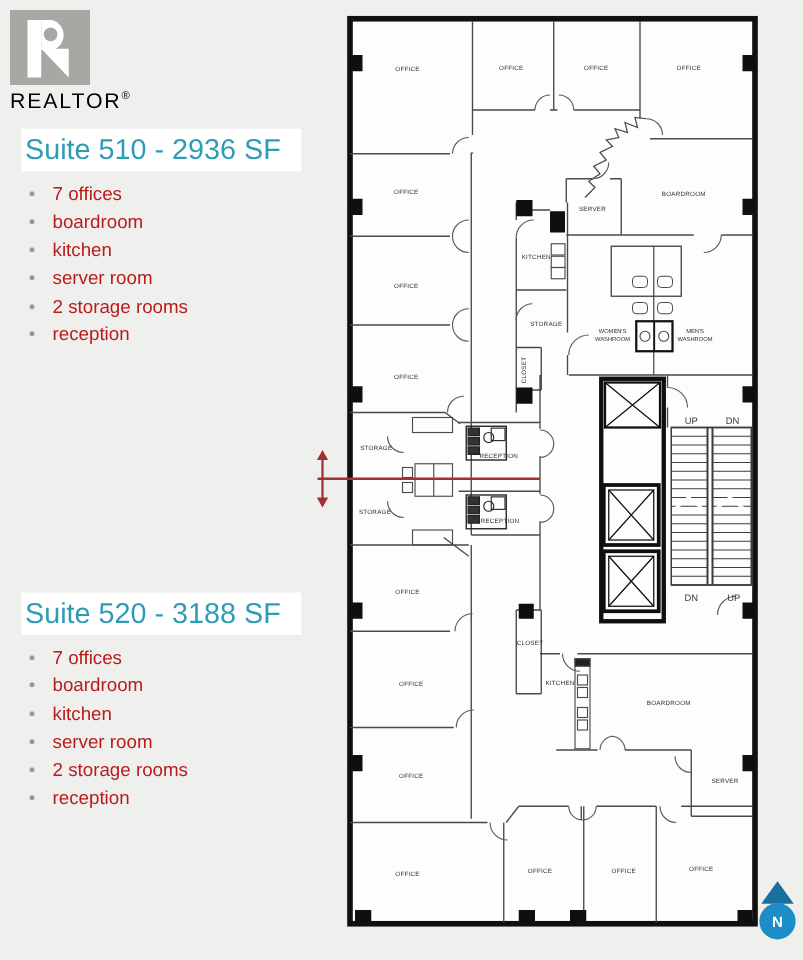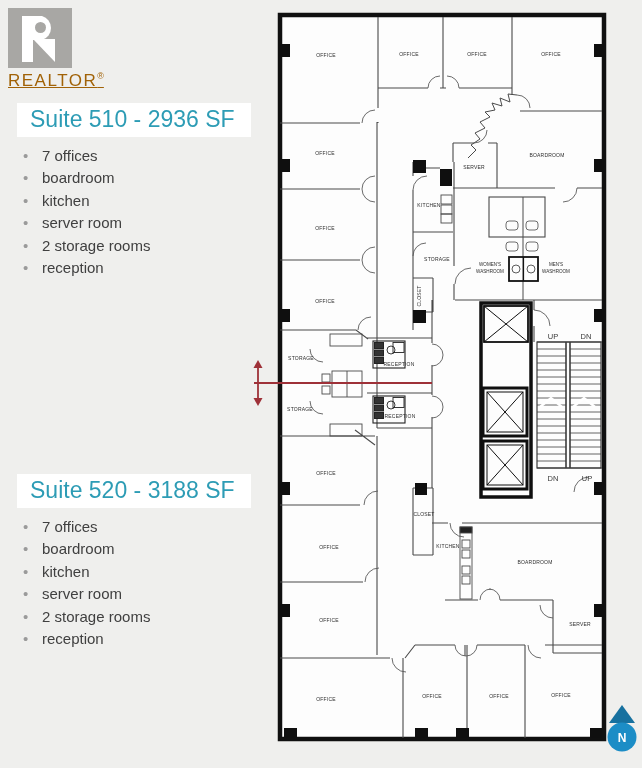--- a/index.html
+++ b/index.html
@@ -4,32 +4,32 @@
 <style>
   html,body { margin:0; padding:0; }
   body {
     width:642px; height:768px; position:relative; overflow:hidden;
     background:#efefed;
     font-family:"Liberation Sans", sans-serif;
   }
   .sidebar { position:absolute; top:0; left:0; width:266px; height:768px; }
   .logo { position:absolute; top:8px; left:8px; width:110px; }
   .logo-square { width:64px; height:60px; background:#a8a7a4; position:relative; }
-  .wordmark { color:#a16207; font-size:17px; letter-spacing:1.5px; margin-top:3px; white-space:nowrap;text-decoration:underline; }
+  .wordmark { color:#000000; font-size:17px; letter-spacing:1.5px; margin-top:3px; white-space:nowrap; }
   .wordmark sup { font-size:9px; letter-spacing:0; }
   .suite { position:absolute; left:17px; width:240px; }
   .suite-1 { top:103px; }
   .suite-2 { top:474px; }
   .suite-title {
     display:inline-block; background:#ffffff; color:#2d9cb5;
-    font-size:23px; font-weight:500; padding:3px 16px 4px 13px; white-space:nowrap;
+    font-size:23px; font-weight:500; padding:3px 16px 4px 3px; white-space:nowrap;
   }
   .features { list-style:none; margin:8px 0 0 0; padding:0 0 0 6px; }
   .features li {
-    position:relative; padding-left:19px; color:#404040;
+    position:relative; padding-left:19px; color:#b91c1c;
     font-size:15px; line-height:22.4px;
   }
   .features li::before { content:"•"; position:absolute; left:0; top:0; color:#9a9a9a; }
   .plan-svg { position:absolute; top:0; left:0; }
   text.rl { font-size:5px; fill:#2e2e2e; letter-spacing:0.2px; }
   text.rl-sm { font-size:4.6px; fill:#2e2e2e; }
   text.stair { font-size:7.5px; fill:#3a3a3a; }
   text.north-n { font-size:12px; font-weight:bold; fill:#ffffff; }
 </style>
 </head>

